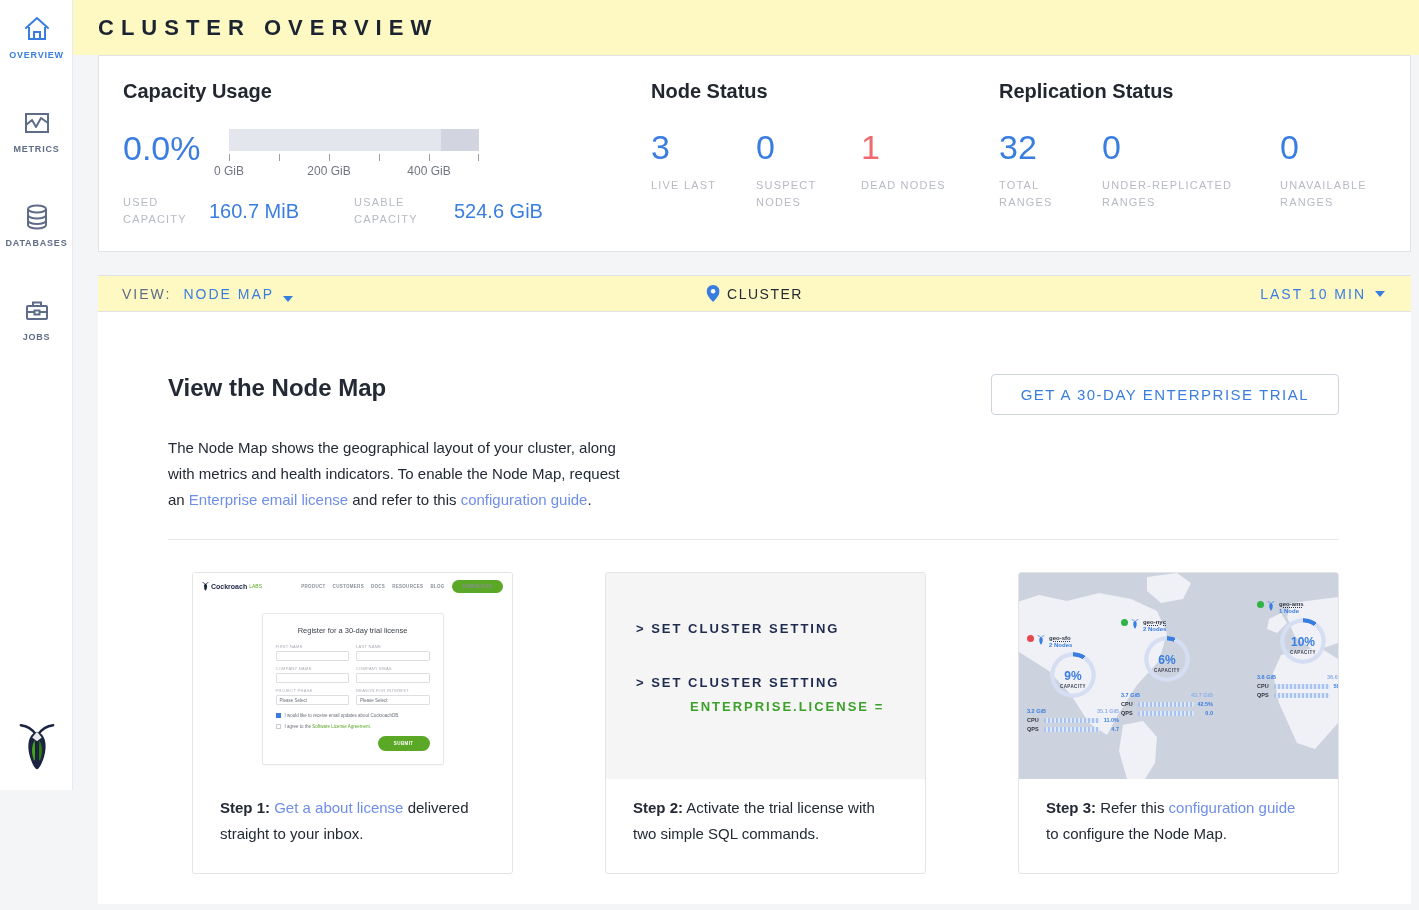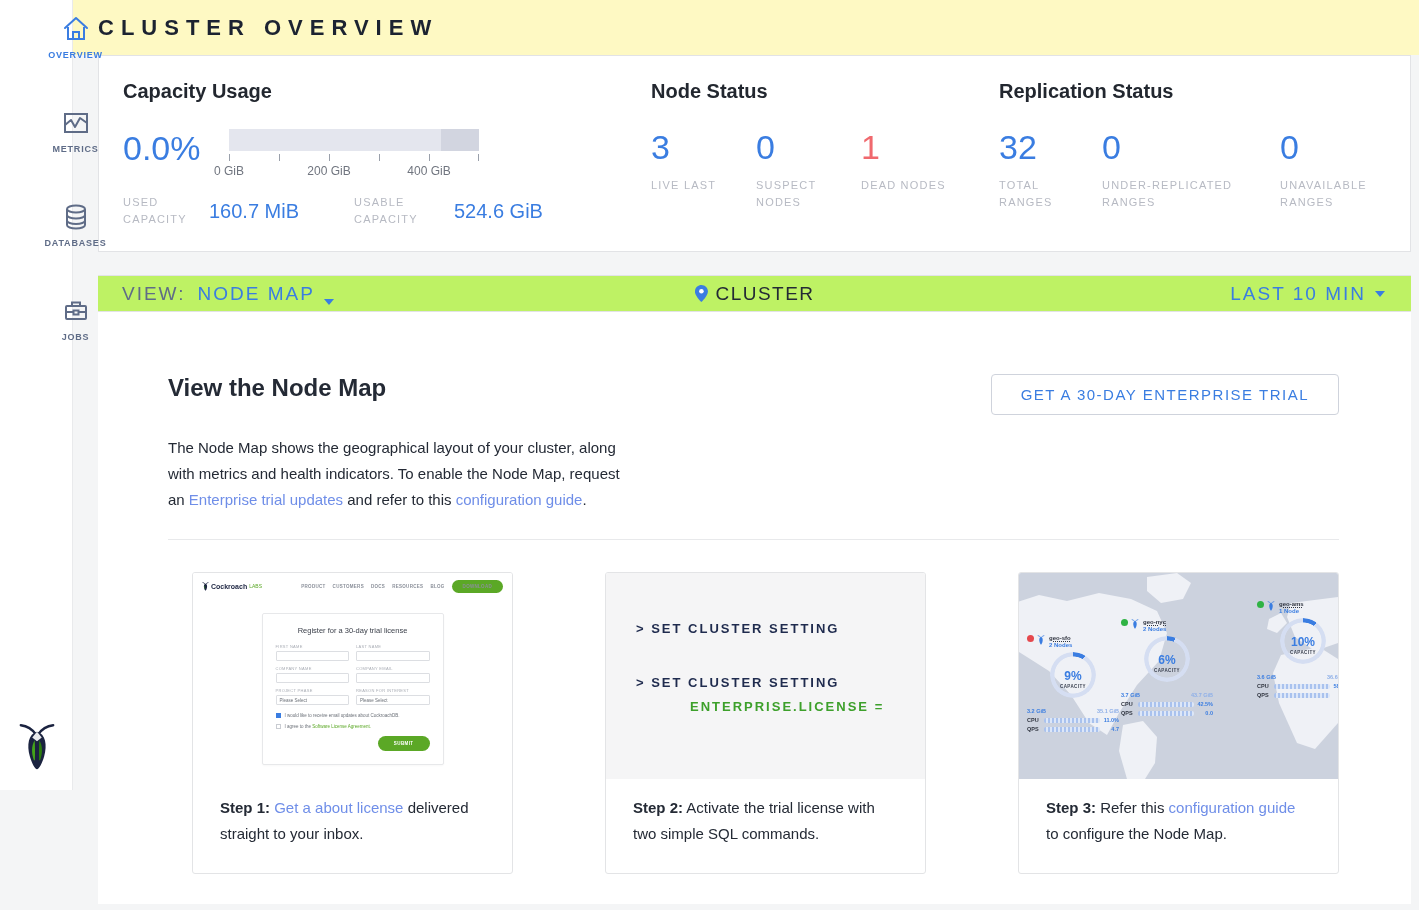--- a/index.html
+++ b/index.html
@@ -1,21 +1,21 @@
 <!DOCTYPE html>
 <html><head>
 <meta charset="utf-8">
 <style>
   * { margin:0; padding:0; box-sizing:border-box; }
   html,body { width:1419px; height:910px; overflow:hidden; }
   body { font-family:"Liberation Sans", sans-serif; background:#f4f5f6; color:#242a35; }
 
   
   .sidebar { position:fixed; left:0; top:0; width:73px; height:790px; background:#fff;
-             border-right:1px solid #e9eaec; z-index:10;padding-left:39px; }
+             border-right:1px solid #e9eaec; z-index:10; }
   .nav-item { width:73px; padding:14px 0 12px; text-align:center; cursor:pointer; }
   .nav-item .icn { display:block; margin:0 auto 6px; width:30px; height:30px; }
   .nav-item .lbl { display:block; font-size:9px; font-weight:bold; letter-spacing:0.8px;
                    color:#5f6c87; }
   .nav-item.active .lbl { color:#3a7de1; }
   .sidebar-logo { position:absolute; left:0; bottom:14px; width:73px; text-align:center; }
 
   
   .main { margin-left:73px; }
   .title-bar { background:#fef9c3; height:55px; display:flex; align-items:center; padding-left:25px; }
@@ -44,23 +44,23 @@
   .stat-row { display:flex; }
   .stat { margin-right:0; }
   .node-group .stat { width:105px; }
   .repl-group .stat1 { width:103px; } .repl-group .stat2 { width:178px; } .repl-group .stat3 { width:130px; }
   .stat .num { font-size:34px; color:#3a7de1; line-height:36px; }
   .stat .num.red { color:#f0696e; }
   .stat .slbl { margin-top:12px; font-size:11px; letter-spacing:1.2px; color:#b7bac3; line-height:17px; width:92px; }
   .repl-group .stat2 .slbl { width:160px; }
 
   
-  .toolbar { background:#bef264; border:1px solid #e2e3e6; border-left:none; border-right:none;
+  .toolbar { background:#fef9c3; border:1px solid #e2e3e6; border-left:none; border-right:none;
              height:37px; display:flex; align-items:center; position:relative;
-             font-size:19px; letter-spacing:2px; }
+             font-size:14px; letter-spacing:2px; }
   .tb-left { display:flex; align-items:center; padding-left:24px; cursor:pointer; }
   .tb-view { color:#5f6c87; margin-right:12px; }
   .tb-value { color:#3a7de1; display:flex; align-items:flex-end; }
   .caret { width:0; height:0; border-left:5px solid transparent; border-right:5px solid transparent;
            border-top:6px solid #3a7de1; margin-left:9px; display:inline-block; }
   .tb-center { position:absolute; left:50%; transform:translateX(-50%); display:flex;
                align-items:center; color:#242a35; letter-spacing:1.5px; cursor:pointer; }
   .tb-center svg { margin-right:8px; }
   .tb-right { margin-left:auto; padding-right:26px; color:#3a7de1; display:flex; align-items:center; cursor:pointer; }
 
@@ -293,21 +293,21 @@
       </div>
     </div>
 
     <div class="content">
       <div class="head-row">
         <h2>View the Node Map</h2>
         <button class="trial-btn">GET A 30-DAY ENTERPRISE TRIAL</button>
       </div>
       <p class="desc">
         <span>The Node Map shows the geographical layout of your cluster, along with metrics and health indicators. To enable the Node Map, request an</span>
-        <a class="lnk">Enterprise trial updates</a>
+        <a class="lnk">Enterprise email license</a>
         <span>and refer to this</span>
         <a class="lnk">configuration guide</a><span>.</span>
       </p>
       <hr class="divider">
 
       <div class="cards">
 
         <div class="card">
           <div class="card-img">
             <div class="mini-site">

